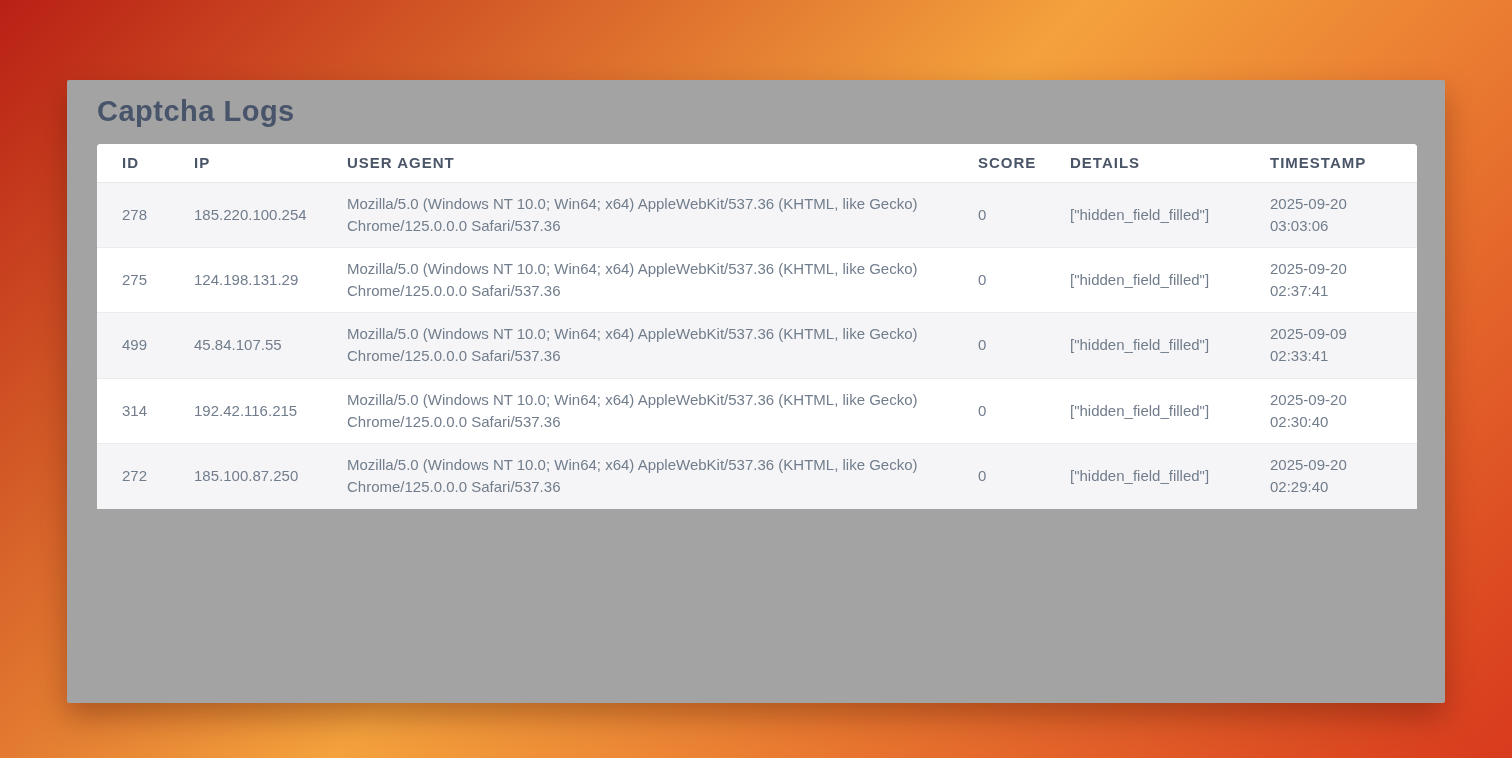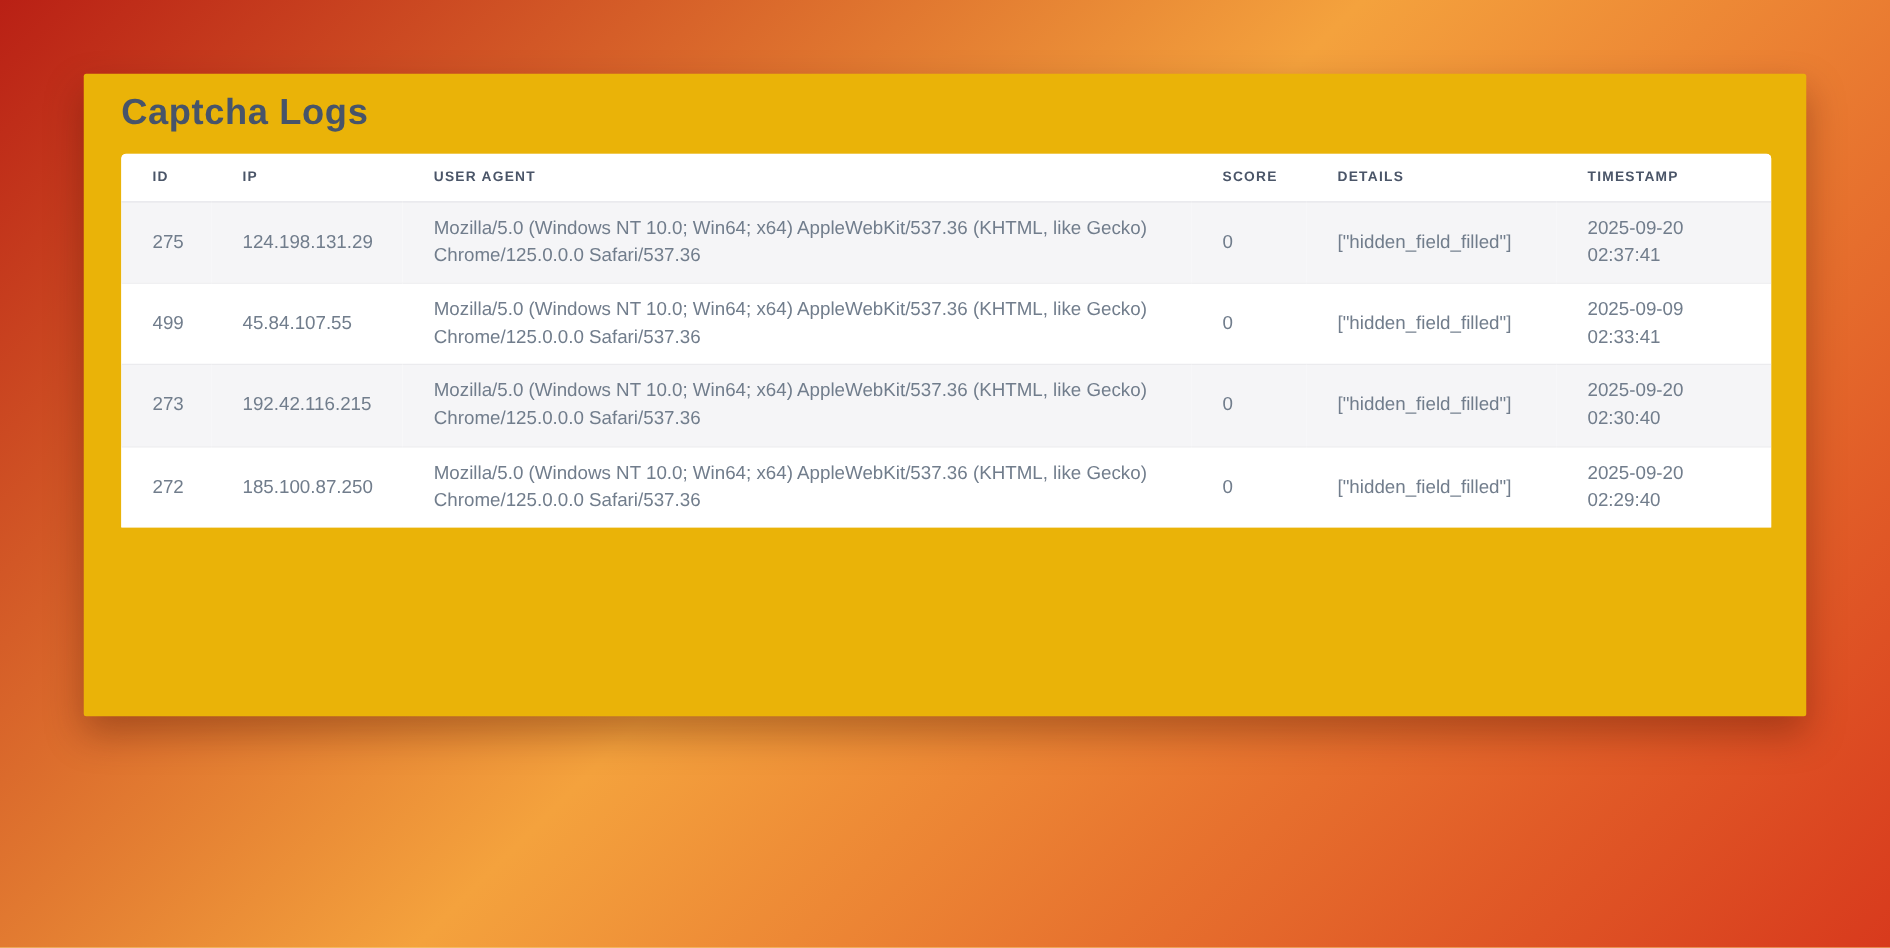--- a/index.html
+++ b/index.html
@@ -4,23 +4,23 @@
 <style>
   * { margin: 0; padding: 0; box-sizing: border-box; }
   html, body { width: 1512px; height: 758px; overflow: hidden; }
   body {
     font-family: "Liberation Sans", "DejaVu Sans", sans-serif;
     background: linear-gradient(135deg, #b92015 0%, #f4a23d 48%, #d83a1d 100%);
     position: relative;
   }
   .card {
     position: absolute;
-    left: 67px; top: 59px;
-    width: 1378px; height: 514px;
-    background: #eab308;
+    left: 67px; top: 80px;
+    width: 1378px; height: 623px;
+    background: #a3a3a3;
     border-radius: 2px;
     box-shadow: 0 14px 30px rgba(70, 15, 0, 0.35);
     overflow: hidden;
   }
   .card-header {
     padding: 15px 30px 13px 30px;
   }
   .page-title {
     font-size: 29px;
     font-weight: 600;
@@ -42,21 +42,21 @@
   col.c-ip        { width: 153px; }
   col.c-ua        { width: 631px; }
   col.c-score     { width: 92px; }
   col.c-details   { width: 200px; }
   col.c-timestamp { width: 172px; }
   thead th {
     height: 38px;
     text-align: left;
     vertical-align: middle;
     padding: 0 10px 0 25px;
-    font-size: 11px;
+    font-size: 15px;
     font-weight: 700;
     letter-spacing: 1px;
     color: #4a5568;
     background: #ffffff;
     border-bottom: 1px solid #e6e6ea;
     text-transform: uppercase;
     white-space: nowrap;
   }
   tbody td {
     height: 65px;
@@ -96,37 +96,45 @@
           <th>ID</th>
           <th>IP</th>
           <th>USER AGENT</th>
           <th>SCORE</th>
           <th>DETAILS</th>
           <th>TIMESTAMP</th>
         </tr>
       </thead>
       <tbody>
         <tr>
+          <td>278</td>
+          <td>185.220.100.254</td>
+          <td class="cell-ua">Mozilla/5.0 (Windows NT 10.0; Win64; x64) AppleWebKit/537.36 (KHTML, like Gecko) Chrome/125.0.0.0 Safari/537.36</td>
+          <td>0</td>
+          <td>["hidden_field_filled"]</td>
+          <td>2025-09-20 03:03:06</td>
+        </tr>
+        <tr>
           <td>275</td>
           <td>124.198.131.29</td>
           <td class="cell-ua">Mozilla/5.0 (Windows NT 10.0; Win64; x64) AppleWebKit/537.36 (KHTML, like Gecko) Chrome/125.0.0.0 Safari/537.36</td>
           <td>0</td>
           <td>["hidden_field_filled"]</td>
           <td>2025-09-20 02:37:41</td>
         </tr>
         <tr>
           <td>499</td>
           <td>45.84.107.55</td>
           <td class="cell-ua">Mozilla/5.0 (Windows NT 10.0; Win64; x64) AppleWebKit/537.36 (KHTML, like Gecko) Chrome/125.0.0.0 Safari/537.36</td>
           <td>0</td>
           <td>["hidden_field_filled"]</td>
           <td>2025-09-09 02:33:41</td>
         </tr>
         <tr>
-          <td>273</td>
+          <td>314</td>
           <td>192.42.116.215</td>
           <td class="cell-ua">Mozilla/5.0 (Windows NT 10.0; Win64; x64) AppleWebKit/537.36 (KHTML, like Gecko) Chrome/125.0.0.0 Safari/537.36</td>
           <td>0</td>
           <td>["hidden_field_filled"]</td>
           <td>2025-09-20 02:30:40</td>
         </tr>
         <tr>
           <td>272</td>
           <td>185.100.87.250</td>
           <td class="cell-ua">Mozilla/5.0 (Windows NT 10.0; Win64; x64) AppleWebKit/537.36 (KHTML, like Gecko) Chrome/125.0.0.0 Safari/537.36</td>

